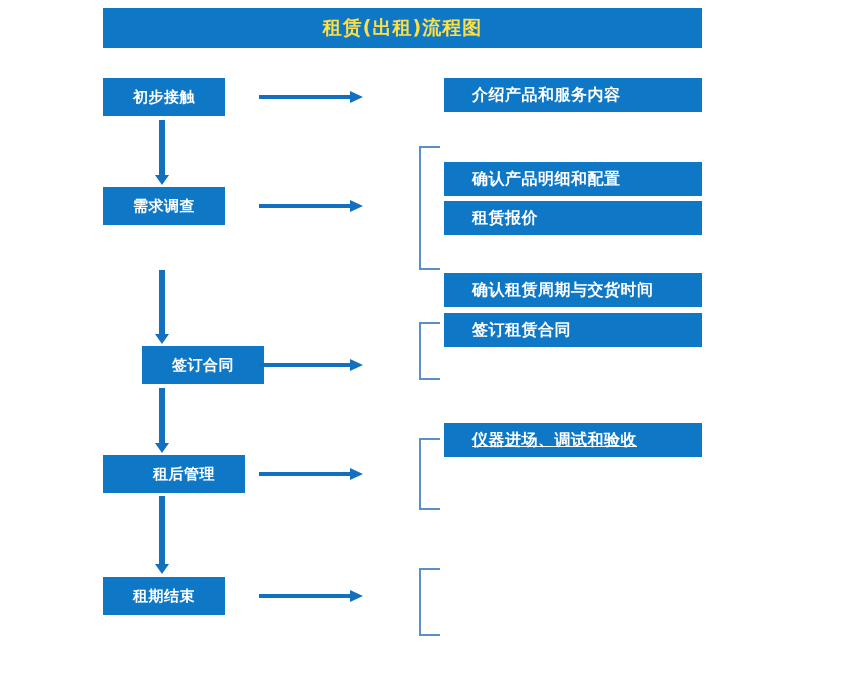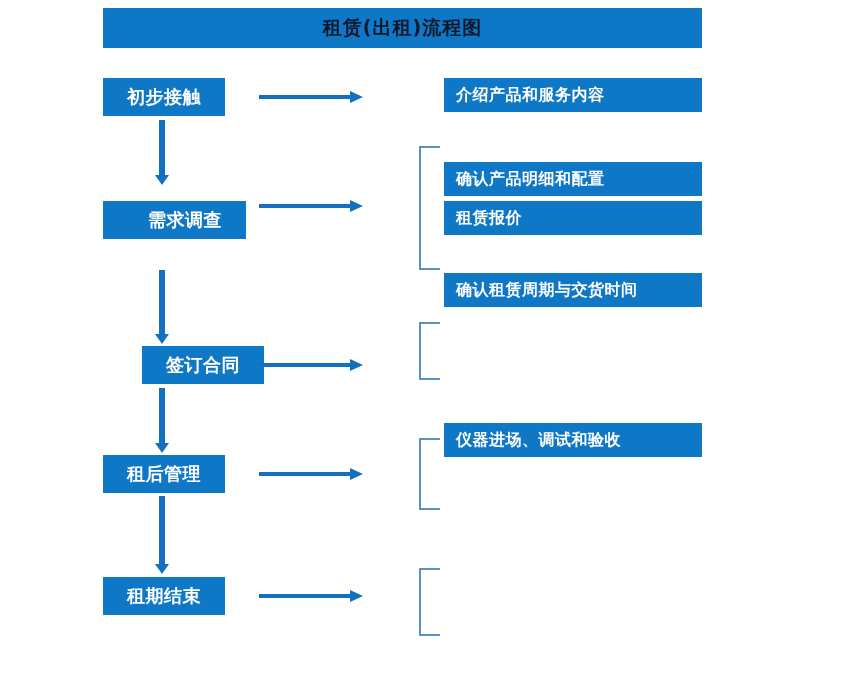--- a/index.html
+++ b/index.html
@@ -8,42 +8,42 @@
     background:#ffffff;
     font-family:"DejaVu Sans","Liberation Sans",sans-serif;
     overflow:hidden;
   }
   #canvas{position:relative;width:844px;height:688px;}
 
   .title-bar{
     position:absolute;
     left:103px;top:8px;width:599px;height:40px;
     background:#0e77c6;
-    color:#0f172a;
+    color:#fde047;
     font-size:19px;font-weight:bold;
     display:flex;align-items:center;justify-content:center;
     letter-spacing:1px;
   }
 
   .node{
     position:absolute;
     background:#0e77c6;
     color:#ffffff;
-    font-size:18px;font-weight:bold;
+    font-size:15px;font-weight:bold;
     display:flex;align-items:center;
     letter-spacing:0.5px;
   }
   .node.left{
     left:103px;width:122px;height:38px;
     justify-content:center;
   }
   .node.right{
     left:444px;width:258px;height:34px;
     justify-content:flex-start;
-    padding-left:12px;
+    padding-left:28px;
     box-sizing:border-box;
     font-size:16px;
   }
 
   
   .v-arrow{position:absolute;left:158px;width:8px;}
   .v-arrow .shaft{
     position:absolute;left:1px;top:0;width:6px;
     background:#1270be;
   }
@@ -79,23 +79,23 @@
   }
 </style>
 </head>
 <body>
 
 <div id="canvas">
 
   <div class="title-bar">租赁(出租)流程图</div>
 
   <div class="node left" style="top:78px;">初步接触</div>
-  <div class="node left" style="top:201px;padding-left:21px;">需求调查</div>
+  <div class="node left" style="top:187px;">需求调查</div>
   <div class="node left" style="top:346px;margin-left:39px;">签订合同</div>
-  <div class="node left" style="top:455px;">租后管理</div>
+  <div class="node left" style="top:455px;padding-left:20px;">租后管理</div>
   <div class="node left" style="top:577px;">租期结束</div>
 
   <div class="v-arrow" style="top:120px;height:65px;">
     <div class="shaft" style="height:55px;"></div>
     <div class="head" style="top:55px;"></div>
   </div>
   <div class="v-arrow" style="top:270px;height:74px;">
     <div class="shaft" style="height:64px;"></div>
     <div class="head" style="top:64px;"></div>
   </div>
@@ -131,15 +131,16 @@
 
   <div class="bracket" style="top:146px;height:124px;"></div>
   <div class="bracket" style="top:322px;height:58px;"></div>
   <div class="bracket" style="top:438px;height:72px;"></div>
   <div class="bracket" style="top:568px;height:68px;"></div>
 
   <div class="node right" style="top:78px;">介绍产品和服务内容</div>
   <div class="node right" style="top:126px;margin-top:36px;">确认产品明细和配置</div>
   <div class="node right" style="top:201px;">租赁报价</div>
   <div class="node right" style="top:244px;margin-top:29px;">确认租赁周期与交货时间</div>
-  <div class="node right" style="top:423px;">仪器进场、调试和验收</div>
+  <div class="node right" style="top:313px;">签订租赁合同</div>
+  <div class="node right" style="top:423px;text-decoration:underline;">仪器进场、调试和验收</div>
 
 </div>
 
 </body></html>

